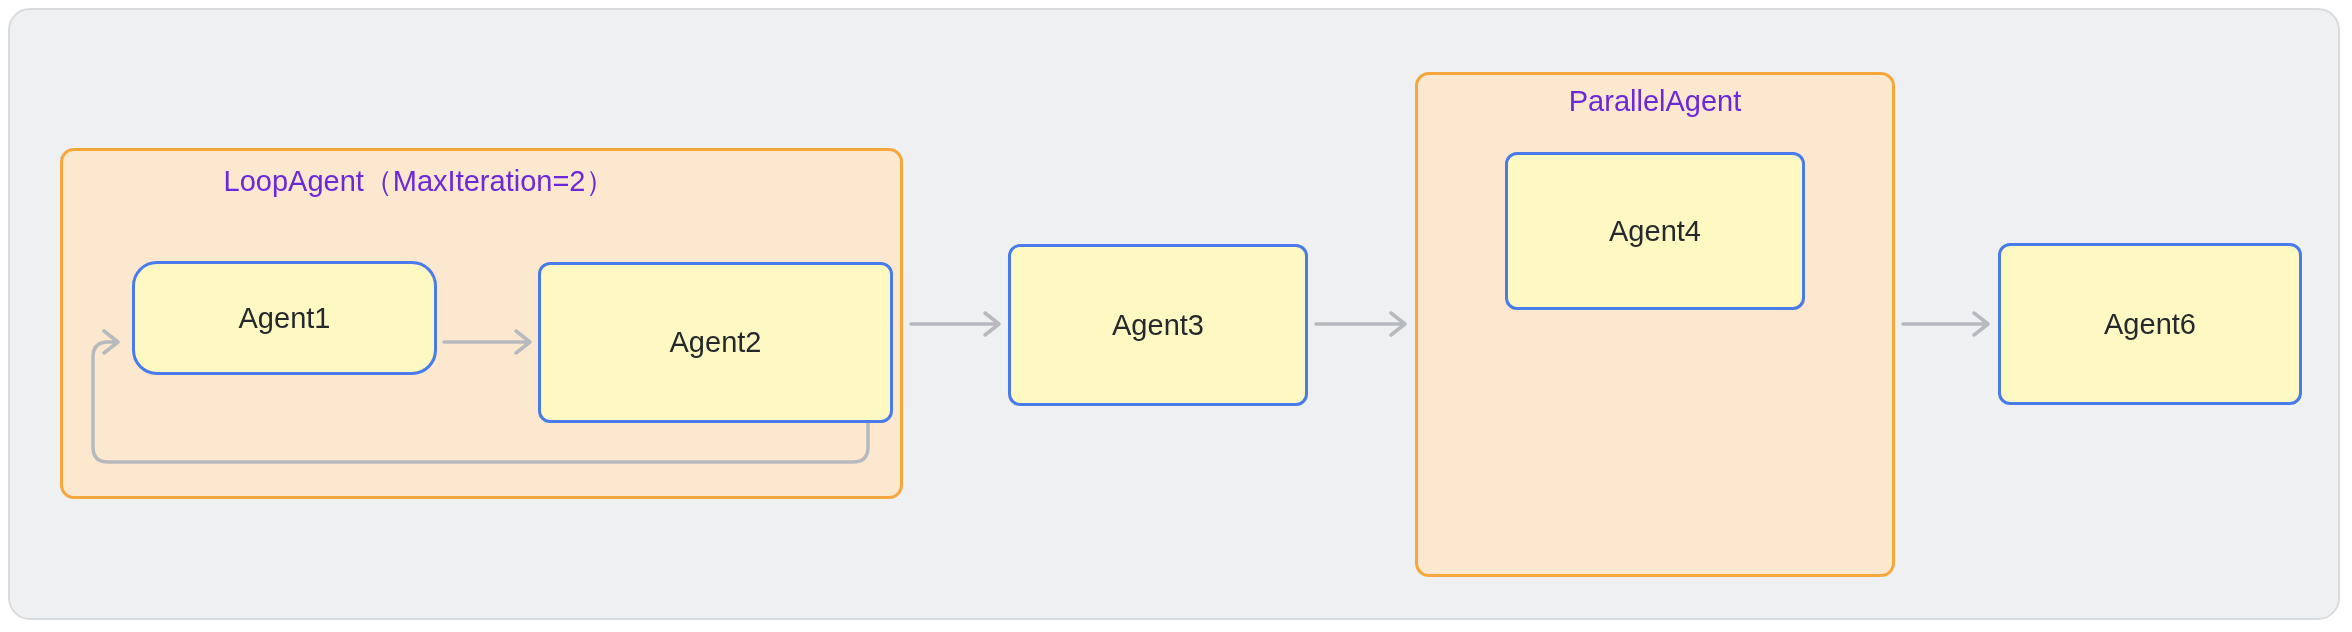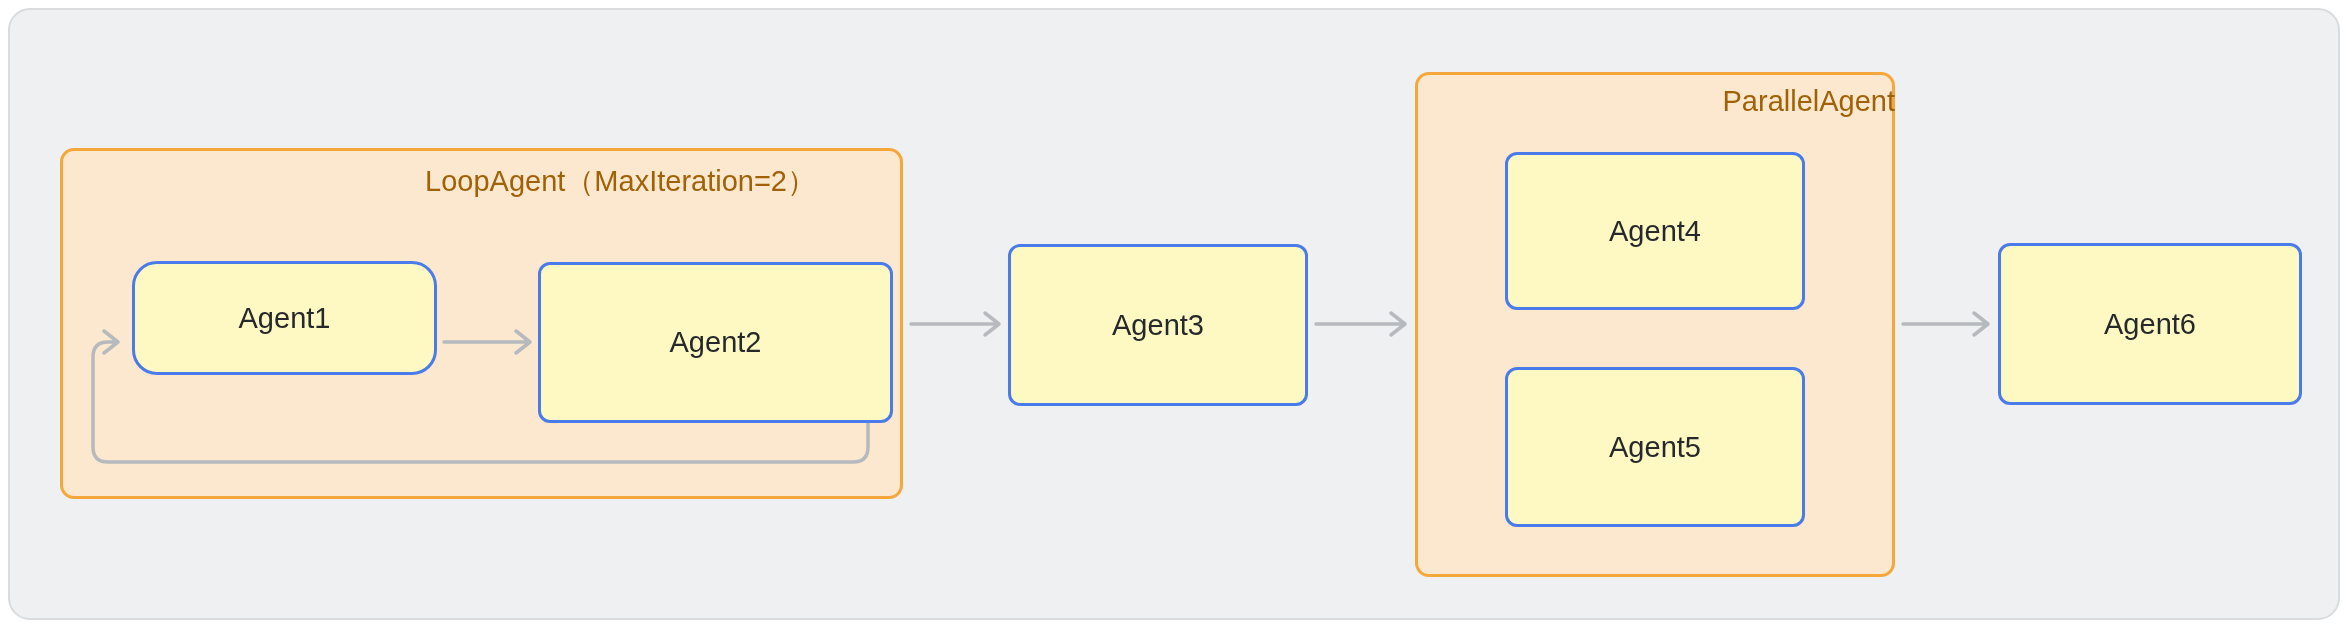--- a/index.html
+++ b/index.html
@@ -41,25 +41,25 @@
     position: absolute;
     background: #fbe8cf;
     border: 3px solid #f6a73c;
     border-radius: 14px;
     box-sizing: border-box;
   }
   .group-box.loop   { left: 60px;   top: 148px; width: 843px; height: 351px; }
   .group-box.parallel { left: 1415px; top: 72px;  width: 480px; height: 505px; }
   .group-title {
     position: absolute;
-    text-align: right;
+    text-align: center;
     font-size: 29px;
-    color: #a16207;
+    color: #6d28d9;
   }
-  .group-title.loop     { left: 60px;   top: 162px; width: 718px; margin-left: 38px; }
+  .group-title.loop     { left: 60px;   top: 162px; width: 718px; }
   .group-title.parallel { left: 1415px; top: 85px;  width: 480px; }
   .node {
     position: absolute;
     background: #fef9c3;
     border: 3.5px solid #4a7bea;
     border-radius: 12px;
     box-sizing: border-box;
     display: flex;
     align-items: center;
     justify-content: center;
@@ -111,15 +111,14 @@
 
     <path d="M 1316 324 H 1404 M 1391 313 L 1405 324 L 1391 335"></path>
 
     <path d="M 1903 324 H 1987 M 1974 313 L 1988 324 L 1974 335"></path>
   </svg>
 
   <div class="node agent1">Agent1</div>
   <div class="node agent2">Agent2</div>
   <div class="node agent3">Agent3</div>
   <div class="node agent4">Agent4</div>
-  <div class="node agent5">Agent5</div>
   <div class="node agent6">Agent6</div>
 </div>
 
 </body></html>

